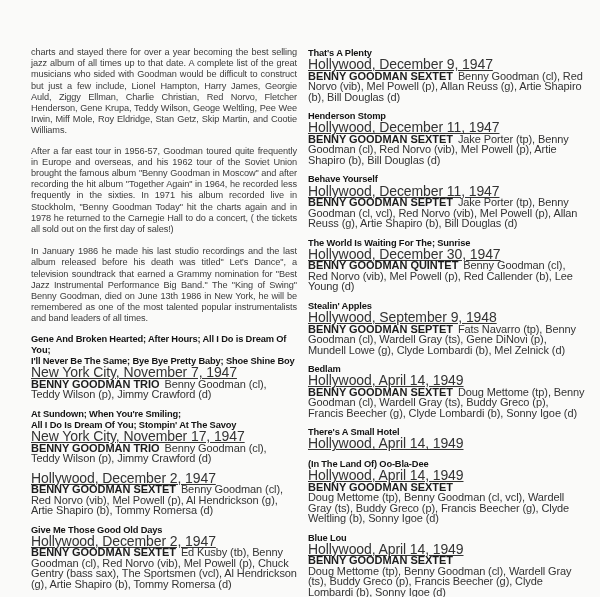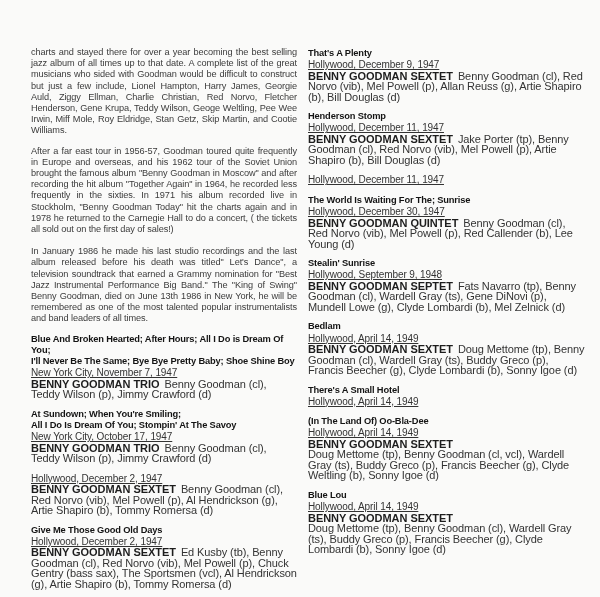--- a/index.html
+++ b/index.html
@@ -36,21 +36,21 @@
 
   .track-title {
     font-weight: bold;
     font-size: 9.3px;
     line-height: 11.2px;
     color: #141414;
     white-space: pre-line;
     letter-spacing: -0.15px;
   }
   .track-date {
-    font-size: 10px;
+    font-size: 14px;
     line-height: 11.5px;
     text-decoration: underline;
     color: #333333;
     letter-spacing: -0.1px;
   }
   .track-personnel {
     font-size: 11px;
     line-height: 10.5px;
     color: #333333;
     letter-spacing: -0.1px;
@@ -67,32 +67,32 @@
 <body>
 
 <div class="page">
 
   <div class="col col-left">
     <p class="para">charts and stayed there for over a year becoming the best selling jazz album of all times up to that date. A complete list of the great musicians who sided with Goodman would be difficult to construct but just a few include, Lionel Hampton, Harry James, Georgie Auld, Ziggy Ellman, Charlie Christian, Red Norvo, Fletcher Henderson, Gene Krupa, Teddy Wilson, Geoge Weltling, Pee Wee Irwin, Miff Mole, Roy Eldridge, Stan Getz, Skip Martin, and Cootie Williams.</p>
     <p class="para no-gap">After a far east tour in 1956-57, Goodman toured quite frequently in Europe and overseas, and his 1962 tour of the Soviet Union brought the famous album "Benny Goodman in Moscow" and after recording the hit album "Together Again" in 1964, he recorded less frequently in the sixties. In 1971 his album recorded live in Stockholm, "Benny Goodman Today" hit the charts again and in 1978 he returned to the Carnegie Hall to do a concert, ( the tickets all sold out on the first day of sales!)</p>
     <p class="para">In January 1986 he made his last studio recordings and the last album released before his death was titled" Let's Dance", a television soundtrack that earned a Grammy nomination for "Best Jazz Instrumental Performance Big Band." The "King of Swing" Benny Goodman, died on June 13th 1986 in New York, he will be remembered as one of the most talented popular instrumentalists and band leaders of all times.</p>
     <div class="tracks after-paras">
   <div class="track">
-    <div class="track-title">Blue And Broken Hearted; After Hours; All I Do is Dream Of You;
+    <div class="track-title">Gene And Broken Hearted; After Hours; All I Do is Dream Of You;
 I'll Never Be The Same; Bye Bye Pretty Baby; Shoe Shine Boy</div>
     <div class="track-date">New York City, November 7, 1947</div>
     <div class="track-personnel">
       <span class="group">BENNY GOODMAN TRIO</span><span class="players">Benny Goodman (cl), Teddy Wilson (p), Jimmy Crawford (d)</span>
     </div>
   </div>
 
   <div class="track">
     <div class="track-title">At Sundown; When You're Smiling;
 All I Do Is Dream Of You; Stompin' At The Savoy</div>
-    <div class="track-date">New York City, October 17, 1947</div>
+    <div class="track-date">New York City, November 17, 1947</div>
     <div class="track-personnel">
       <span class="group">BENNY GOODMAN TRIO</span><span class="players">Benny Goodman (cl), Teddy Wilson (p), Jimmy Crawford (d)</span>
     </div>
   </div>
 
   <div class="track">
     <div class="track-date">Hollywood, December 2, 1947</div>
     <div class="track-personnel">
       <span class="group">BENNY GOODMAN SEXTET</span><span class="players">Benny Goodman (cl), Red Norvo (vib), Mel Powell (p), Al Hendrickson (g), Artie Shapiro (b), Tommy Romersa (d)</span>
     </div>
@@ -126,33 +126,37 @@
 
   <div class="track">
     <div class="track-title">Henderson Stomp</div>
     <div class="track-date">Hollywood, December 11, 1947</div>
     <div class="track-personnel">
       <span class="group">BENNY GOODMAN SEXTET</span><span class="players">Jake Porter (tp), Benny Goodman (cl), Red Norvo (vib), Mel Powell (p), Artie Shapiro (b), Bill Douglas (d)</span>
     </div>
   </div>
 
   <div class="track">
+    <div class="track-title">Behave Yourself</div>
     <div class="track-date">Hollywood, December 11, 1947</div>
+    <div class="track-personnel">
+      <span class="group">BENNY GOODMAN SEPTET</span><span class="players">Jake Porter (tp), Benny Goodman (cl, vcl), Red Norvo (vib), Mel Powell (p), Allan Reuss (g), Artie Shapiro (b), Bill Douglas (d)</span>
+    </div>
   </div>
 
   <div class="track">
     <div class="track-title">The World Is Waiting For The; Sunrise</div>
     <div class="track-date">Hollywood, December 30, 1947</div>
     <div class="track-personnel">
       <span class="group">BENNY GOODMAN QUINTET</span><span class="players">Benny Goodman (cl), Red Norvo (vib), Mel Powell (p), Red Callender (b), Lee Young (d)</span>
     </div>
   </div>
 
   <div class="track">
-    <div class="track-title">Stealin' Sunrise</div>
+    <div class="track-title">Stealin' Apples</div>
     <div class="track-date">Hollywood, September 9, 1948</div>
     <div class="track-personnel">
       <span class="group">BENNY GOODMAN SEPTET</span><span class="players">Fats Navarro (tp), Benny Goodman (cl), Wardell Gray (ts), Gene DiNovi (p), Mundell Lowe (g), Clyde Lombardi (b), Mel Zelnick (d)</span>
     </div>
   </div>
 
   <div class="track">
     <div class="track-title">Bedlam</div>
     <div class="track-date">Hollywood, April 14, 1949</div>
     <div class="track-personnel">

